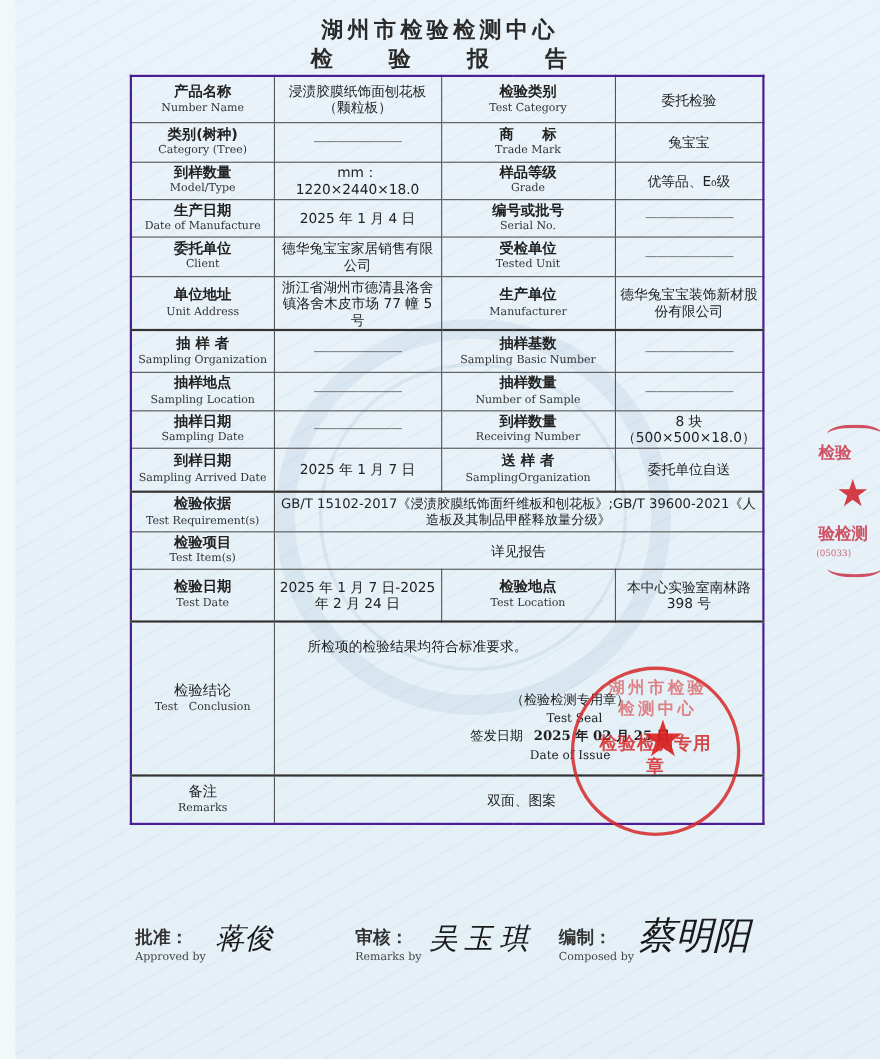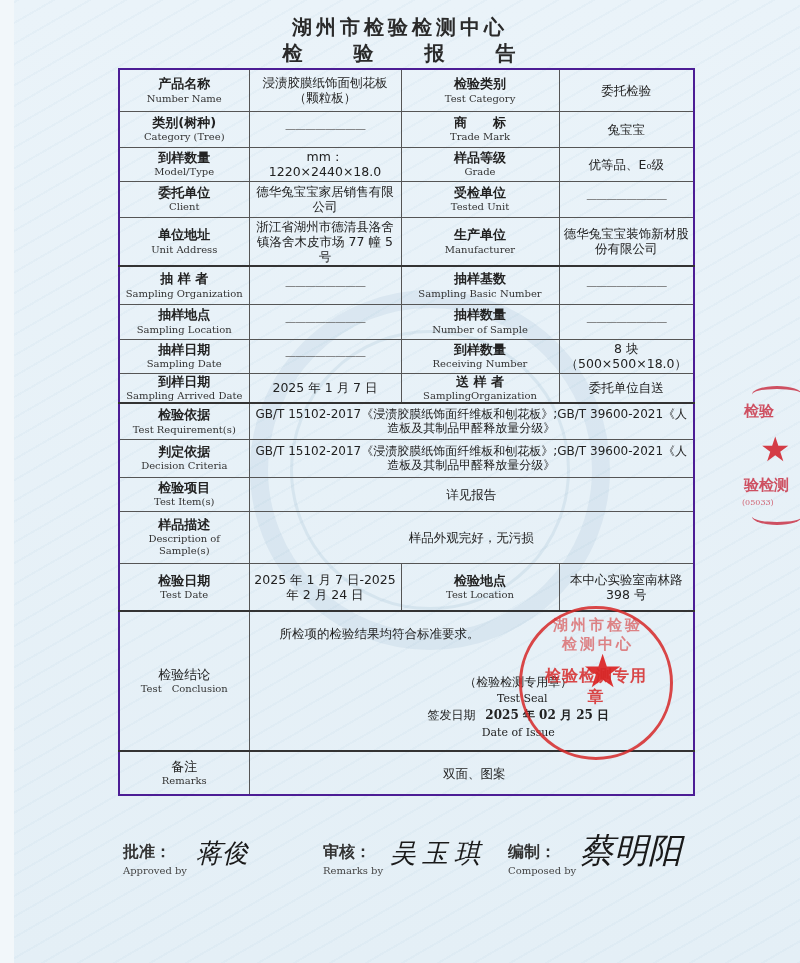--- a/index.html
+++ b/index.html
@@ -148,20 +148,32 @@
           <span class="lbl-en">Model/Type</span>
         </td>
     <td class="val">mm：1220×2440×18.0</td>
     <td colspan="2">
           <span class="lbl-cn">样品等级</span>
           <span class="lbl-en">Grade</span>
         </td>
     <td class="val">优等品、E₀级</td>
   </tr>
 
+  <tr style="height:34px">
+    <td>
+          <span class="lbl-cn">生产日期</span>
+          <span class="lbl-en">Date of Manufacture</span>
+        </td>
+    <td class="val">2025 年 1 月 4 日</td>
+    <td colspan="2">
+          <span class="lbl-cn">编号或批号</span>
+          <span class="lbl-en">Serial No.</span>
+        </td>
+    <td class="val dash">————————</td>
+  </tr>
 
   <tr style="height:36px">
     <td>
           <span class="lbl-cn">委托单位</span>
           <span class="lbl-en">Client</span>
         </td>
     <td class="val">德华兔宝宝家居销售有限公司</td>
     <td colspan="2">
           <span class="lbl-cn">受检单位</span>
           <span class="lbl-en">Tested Unit</span>
@@ -214,64 +226,50 @@
           <span class="lbl-en">Sampling Date</span>
         </td>
     <td class="val dash">————————</td>
     <td colspan="2">
           <span class="lbl-cn">到样数量</span>
           <span class="lbl-en">Receiving Number</span>
         </td>
     <td class="val">8 块（500×500×18.0）</td>
   </tr>
 
-  <tr style="height:30px">
+  <tr style="height:40px">
     <td>
           <span class="lbl-cn">到样日期</span>
           <span class="lbl-en">Sampling Arrived Date</span>
         </td>
     <td class="val">2025 年 1 月 7 日</td>
     <td colspan="2">
           <span class="lbl-cn">送 样 者</span>
           <span class="lbl-en">SamplingOrganization</span>
         </td>
     <td class="val">委托单位自送</td>
   </tr>
 
   <tr class="thick-top" style="height:36px">
     <td>
           <span class="lbl-cn">检验依据</span>
           <span class="lbl-en">Test Requirement(s)</span>
         </td>
     <td colspan="4" class="val std">GB/T 15102-2017《浸渍胶膜纸饰面纤维板和刨花板》;GB/T 39600-2021《人造板及其制品甲醛释放量分级》</td>
   </tr>
 
-  <tr style="height:38px">
-    <td>
-          <span class="lbl-cn">判定依据</span>
-          <span class="lbl-en">Decision Criteria</span>
-        </td>
-    <td colspan="4" class="val std">GB/T 15102-2017《浸渍胶膜纸饰面纤维板和刨花板》;GB/T 39600-2021《人造板及其制品甲醛释放量分级》</td>
-  </tr>
 
   <tr style="height:34px">
     <td>
           <span class="lbl-cn">检验项目</span>
           <span class="lbl-en">Test Item(s)</span>
         </td>
     <td colspan="4" class="val">详见报告</td>
   </tr>
 
-  <tr style="height:52px">
-    <td>
-          <span class="lbl-cn">样品描述</span>
-          <span class="lbl-en">Description of Sample(s)</span>
-        </td>
-    <td colspan="4" class="val">样品外观完好，无污损</td>
-  </tr>
 
   <tr style="height:48px">
     <td>
           <span class="lbl-cn">检验日期</span>
           <span class="lbl-en">Test Date</span>
         </td>
     <td class="val">2025 年 1 月 7 日-2025 年 2 月 24 日</td>
     <td colspan="2" style="padding:0">
           <span class="lbl-cn">检验地点</span>
           <span class="lbl-en">Test Location</span>

